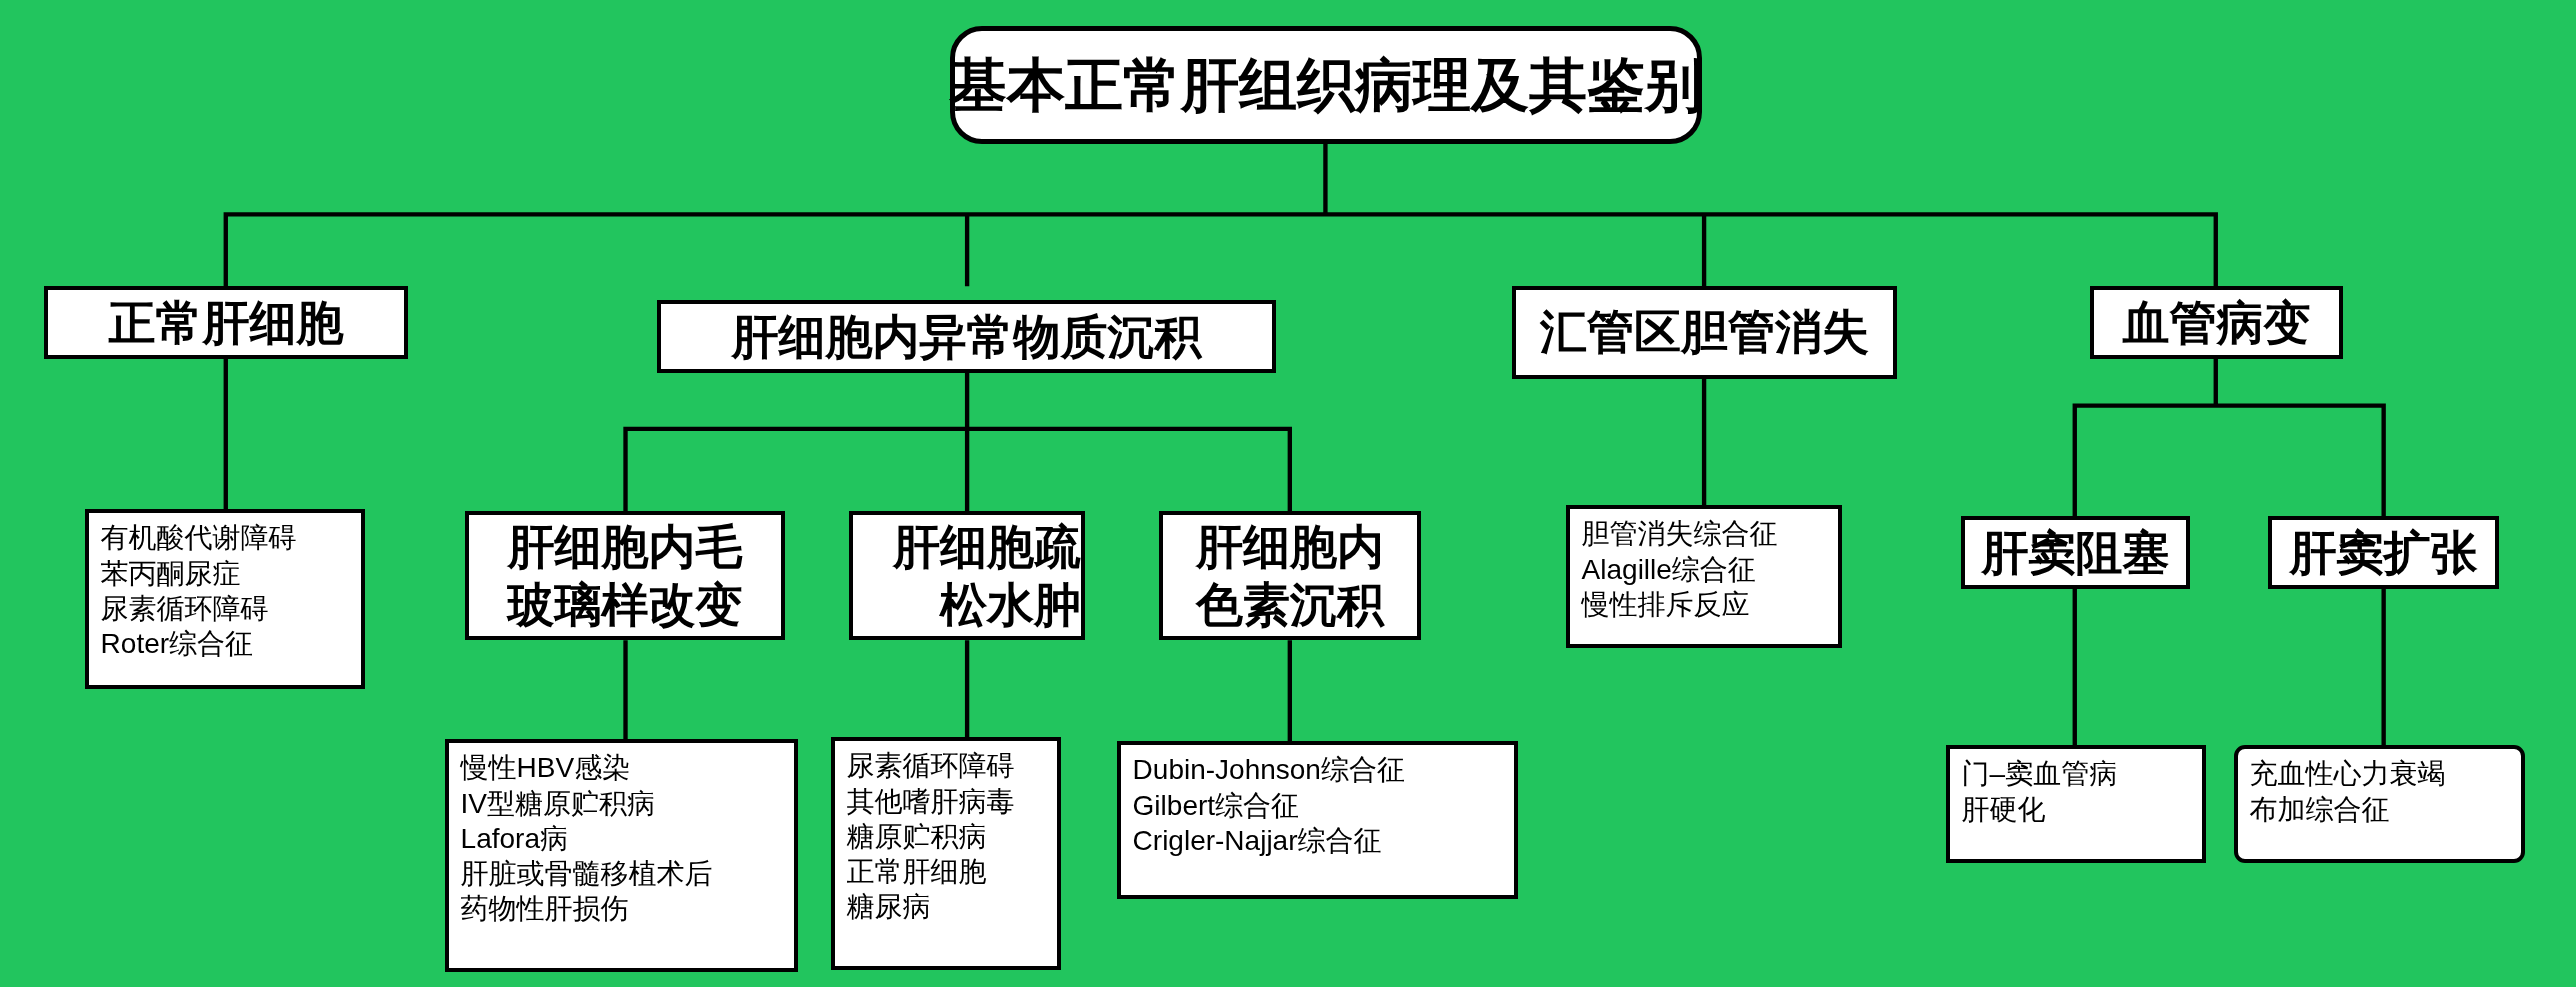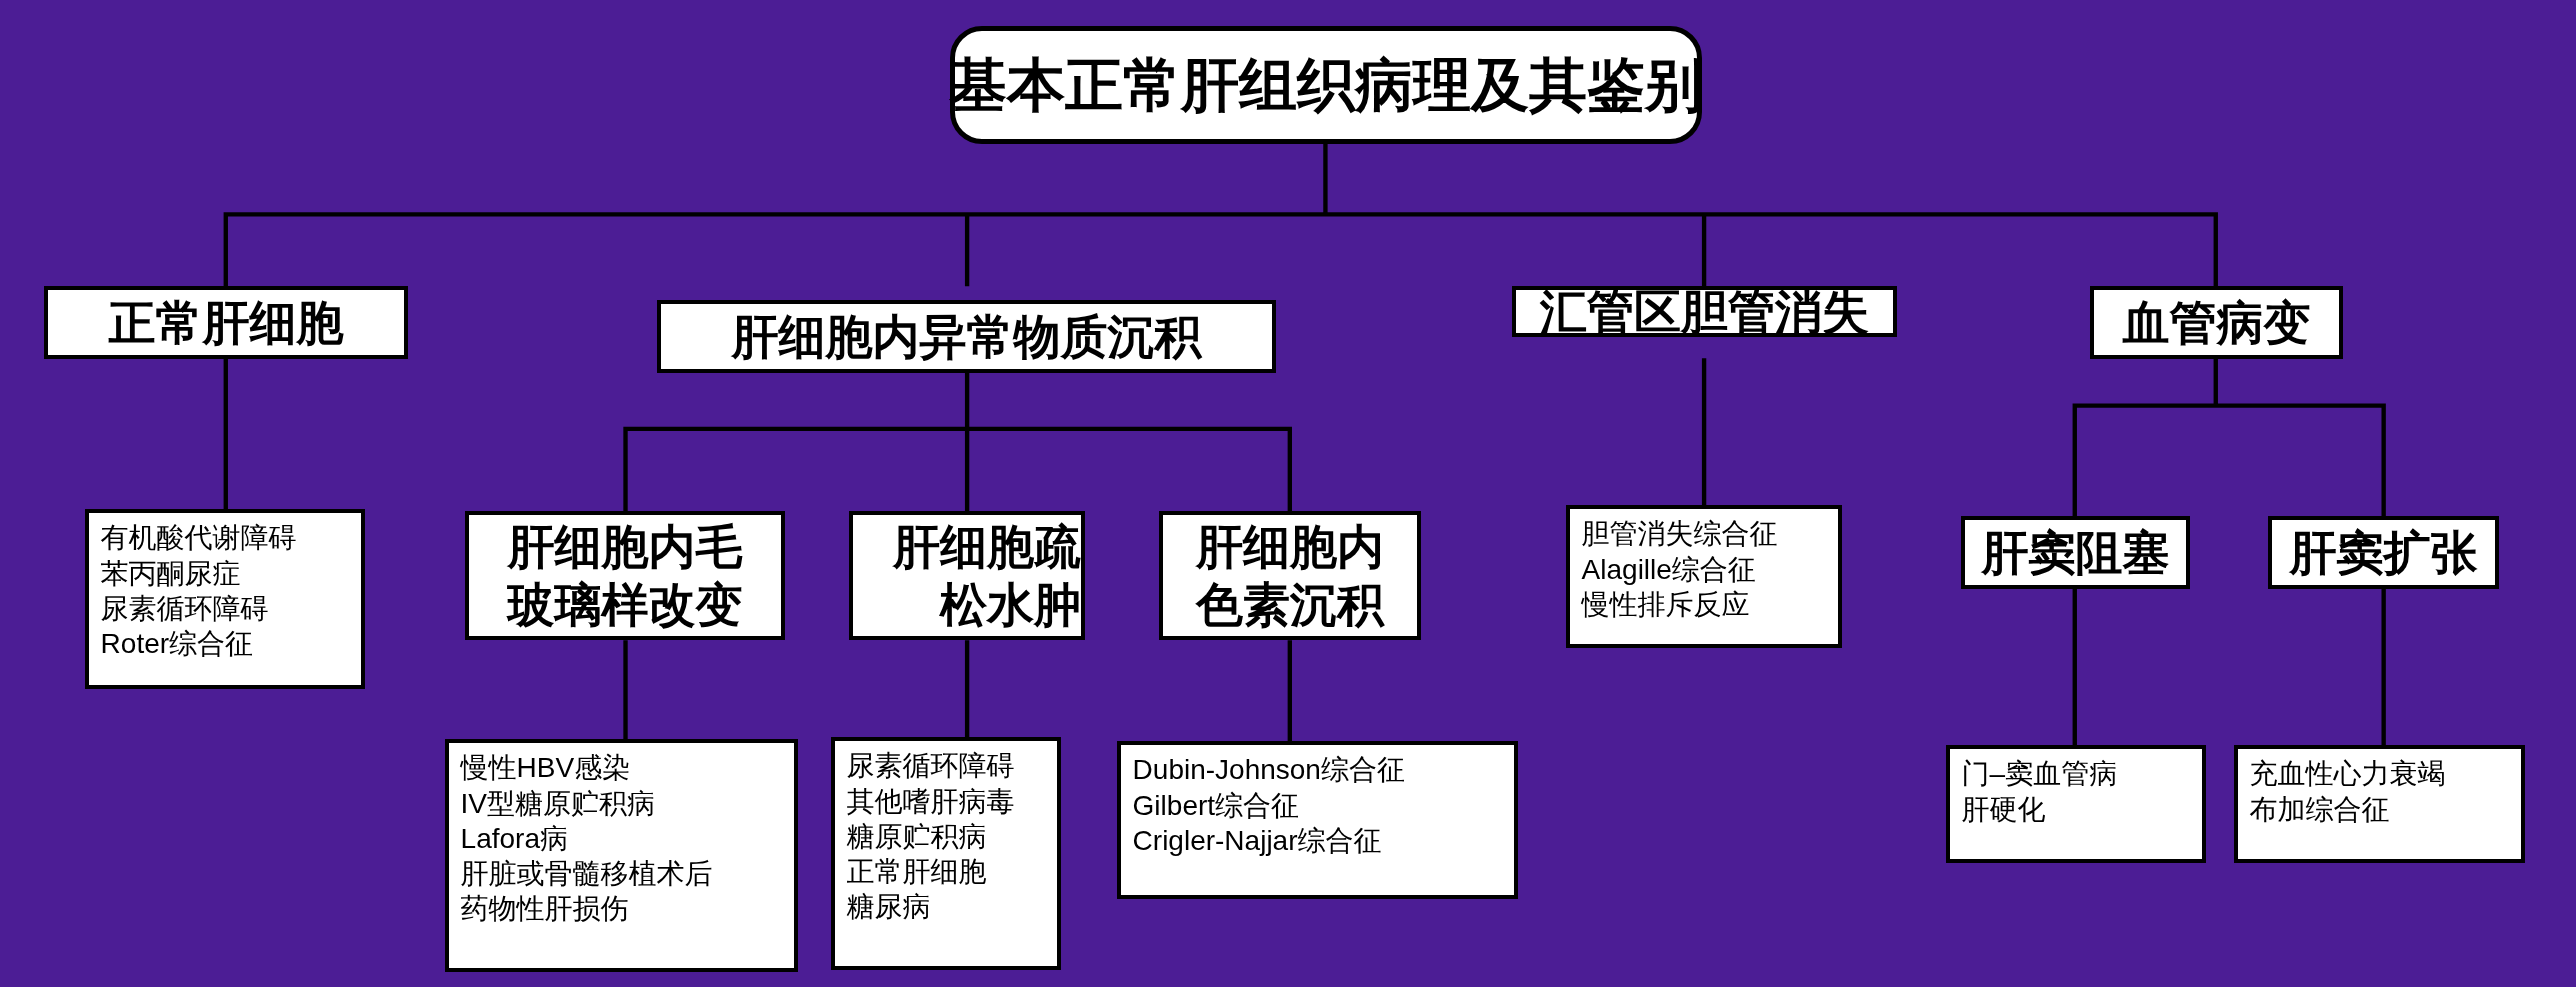--- a/index.html
+++ b/index.html
@@ -1,20 +1,20 @@
 <!DOCTYPE html>
 <html style="font-size:11.6px"><head>
 <meta charset="utf-8">
 <style>
   html, body { margin: 0; padding: 0; background: #ffffff; }
   .canvas {
     position: relative;
     width: 2576px;
     height: 987px;
-    background: #4c1d95;
+    background: #22c55e;
     font-family: "Liberation Sans", sans-serif;
     color: #000000;
     overflow: hidden;
   }
   .wires {
     position: absolute;
     left: 0; top: 0;
     width: 2576px; height: 987px;
   }
   .node {
@@ -75,21 +75,21 @@
   </div>
 
   <div class="node hdr" style="left:44px; top:286px; width:364px; height:73px;">
     <span>正常肝细胞</span>
   </div>
 
   <div class="node hdr" style="left:657px; top:286px; width:619px; height:73px;margin-top:14px;">
     <span>肝细胞内异常物质沉积</span>
   </div>
 
-  <div class="node hdr" style="left:1512px; top:286px; width:385px; height:51px;">
+  <div class="node hdr" style="left:1512px; top:286px; width:385px; height:93px;font-family:Liberation Serif, serif;">
     <span>汇管区胆管消失</span>
   </div>
 
   <div class="node hdr" style="left:2090px; top:286px; width:253px; height:73px;">
     <span>血管病变</span>
   </div>
 
   <div class="node hdr" style="left:465px; top:511px; width:320px; height:129px;">
     <span>肝细胞内毛</span>
     <span>玻璃样改变</span>
@@ -146,19 +146,19 @@
     <span class="line">胆管消失综合征</span>
     <span class="line">Alagille综合征</span>
     <span class="line">慢性排斥反应</span>
   </div>
 
   <div class="node leaf" style="left:1946px; top:745px; width:260px; height:118px;">
     <span class="line">门–窦血管病</span>
     <span class="line">肝硬化</span>
   </div>
 
-  <div class="node leaf" style="left:2234px; top:745px; width:291px; height:118px;">
+  <div class="node leaf" style="left:2234px; top:745px; width:291px; height:118px;border-radius:11px;">
     <span class="line">充血性心力衰竭</span>
     <span class="line">布加综合征</span>
   </div>
 
 </div>
 
 
 </body></html>

